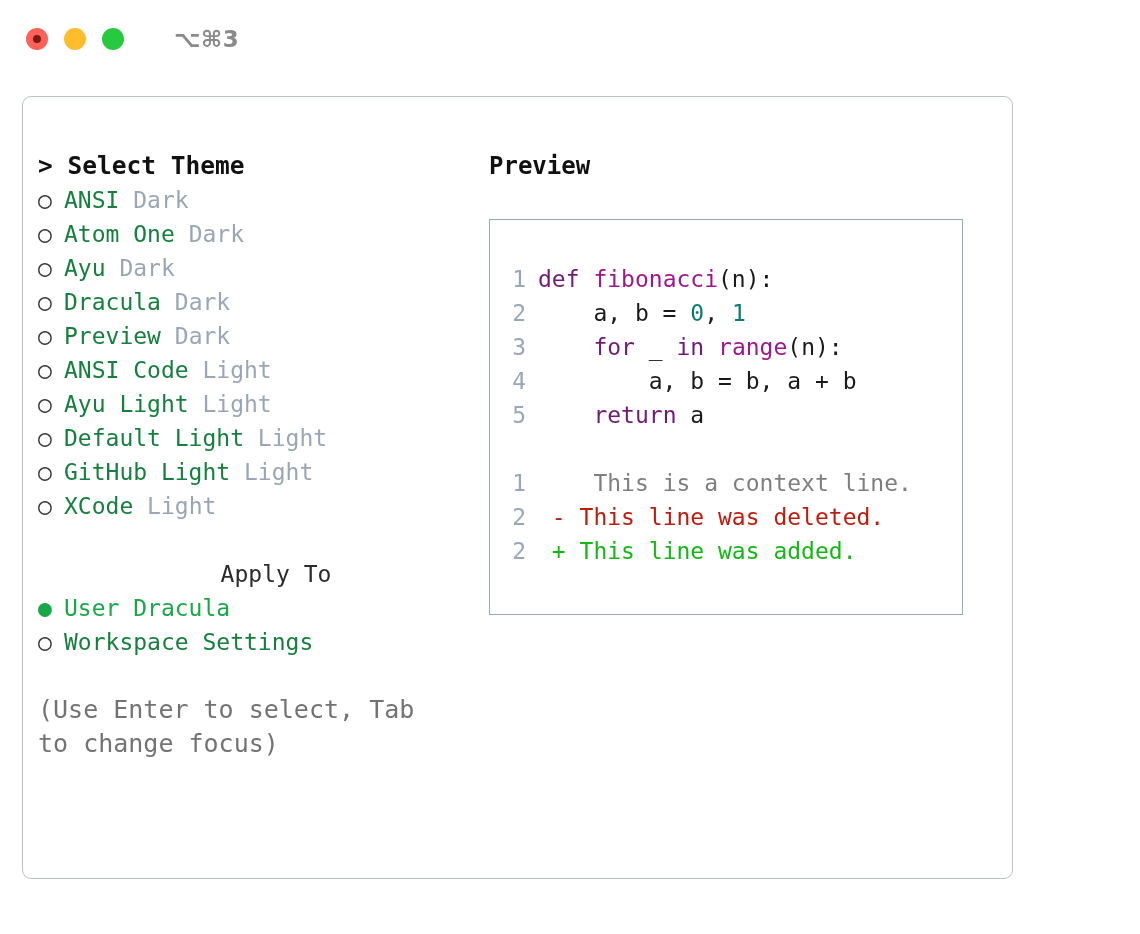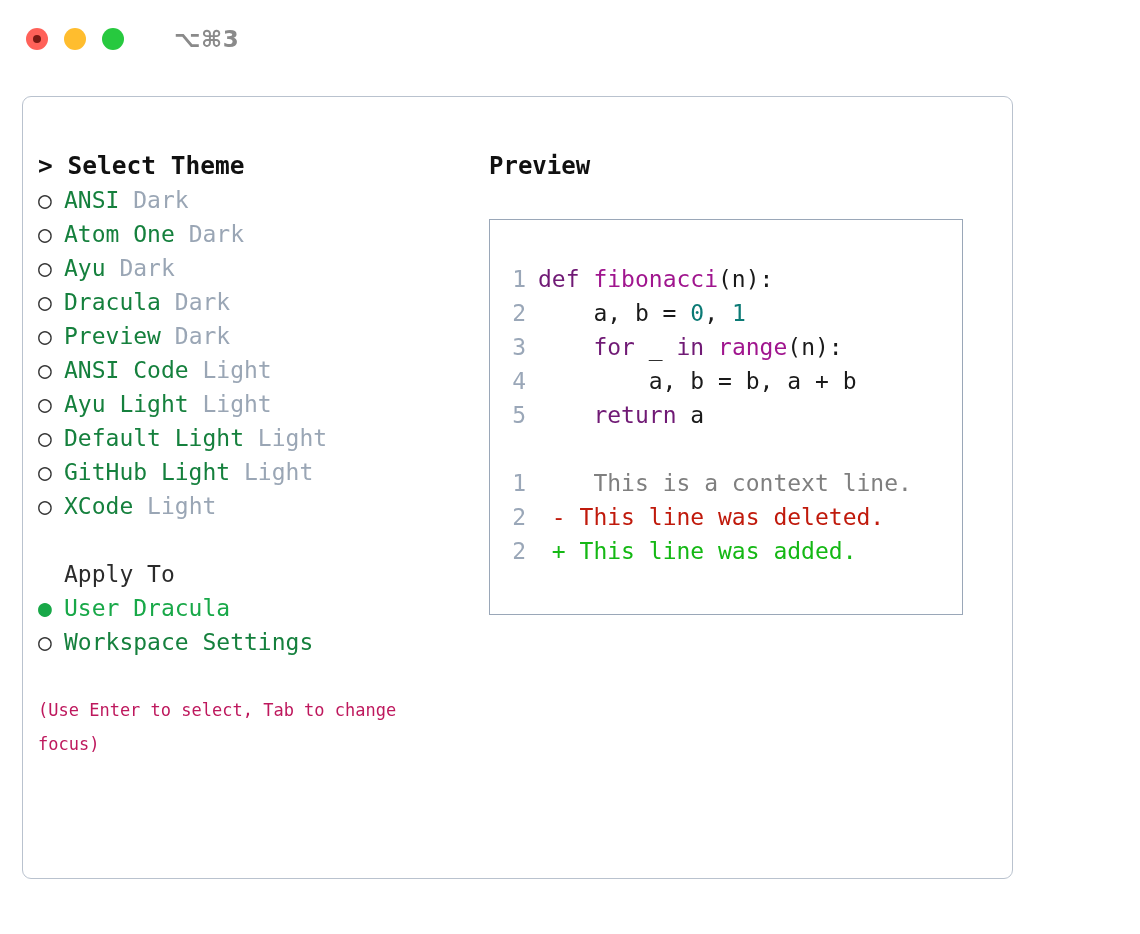--- a/index.html
+++ b/index.html
@@ -108,29 +108,30 @@
   .opt.selected .label { color: #18a848; }
   .label { color: #15803d; }
   .tag { color: #9aa6b5; margin-top: 40px; }
 
   .applyhead {
     font-size: 23px;
     line-height: 34px;
     color: #2b2b2b;
     white-space: pre;
     padding-left: 26px;
+    text-align: center;
   }
 
   .spacer { height: 34px; }
 
   .hint {
     margin-top: 34px;
-    font-size: 17px;
-    line-height: 34px;
-    color: #be185d;
+    font-size: 25px;
+    line-height: 34px;
+    color: #737373;
     width: 410px;
     white-space: pre-wrap;
   }
 
   
   .right {
     position: absolute;
     left: 466px;
     top: 52px;
     width: 490px;

